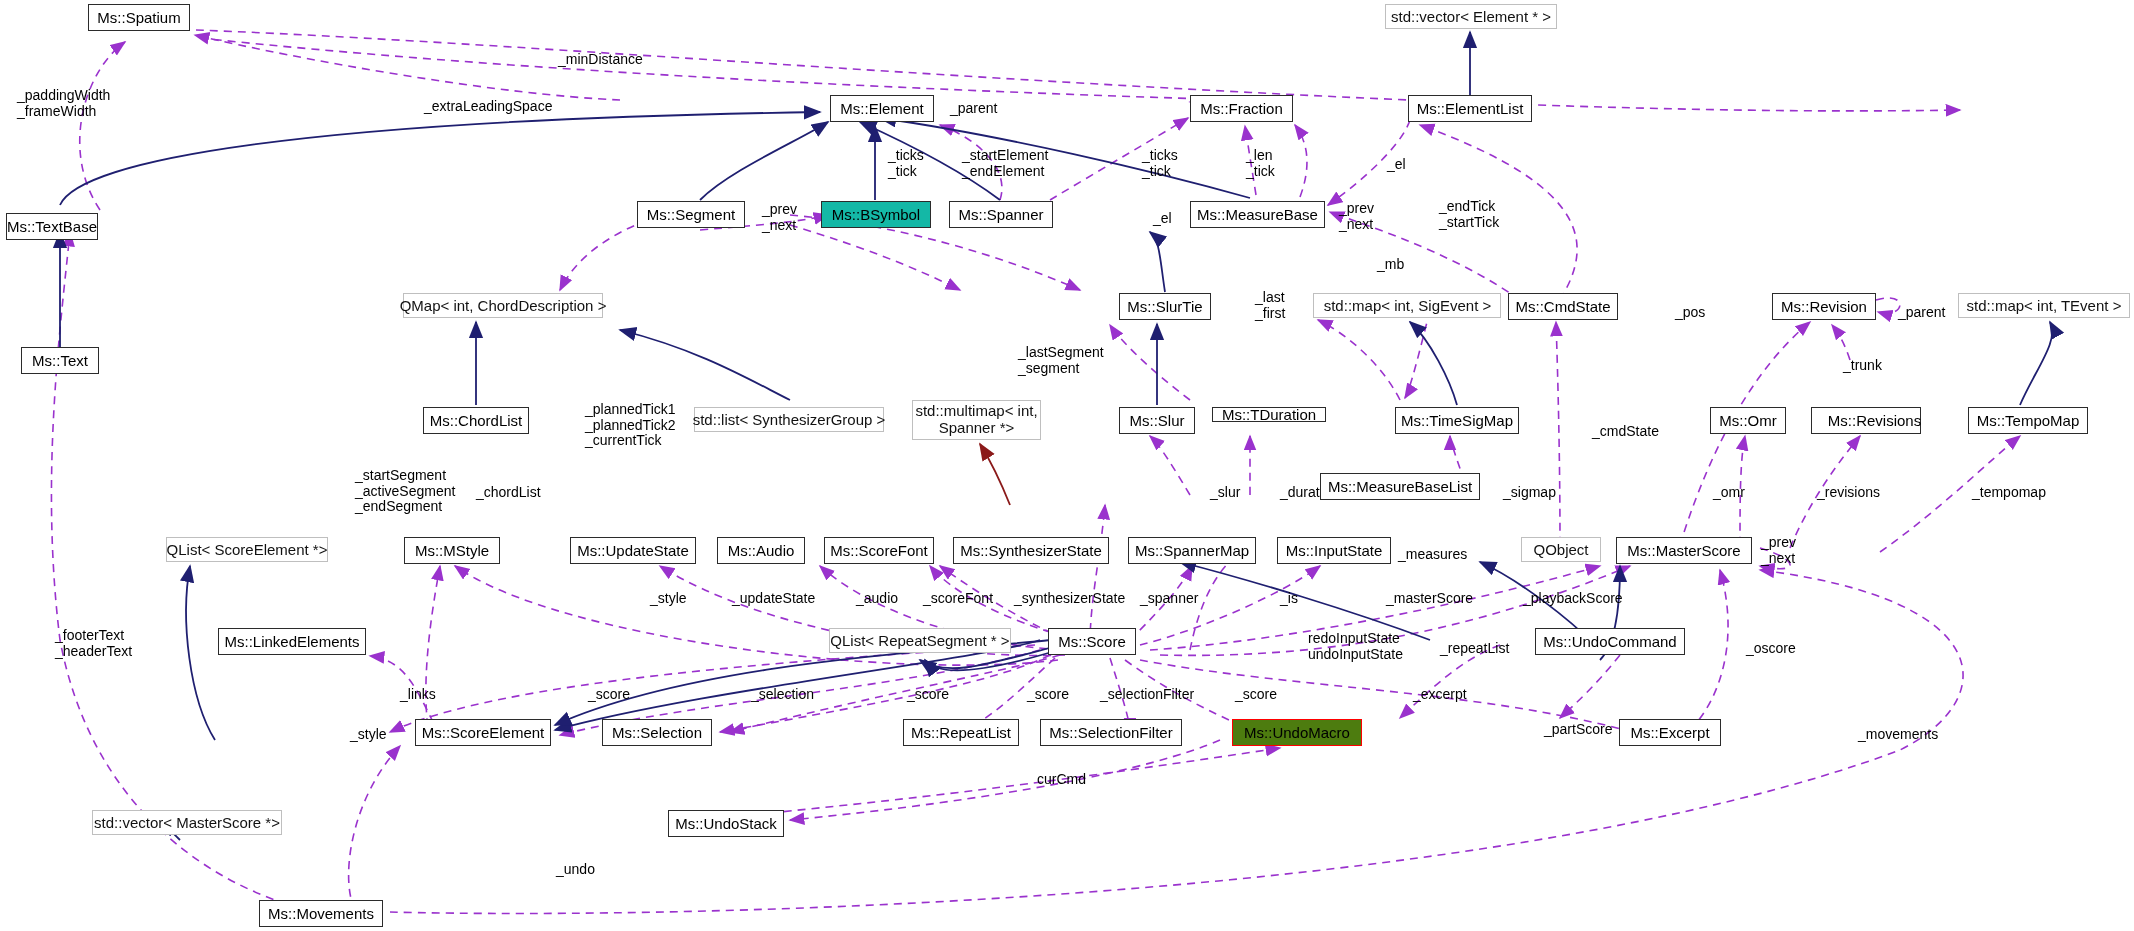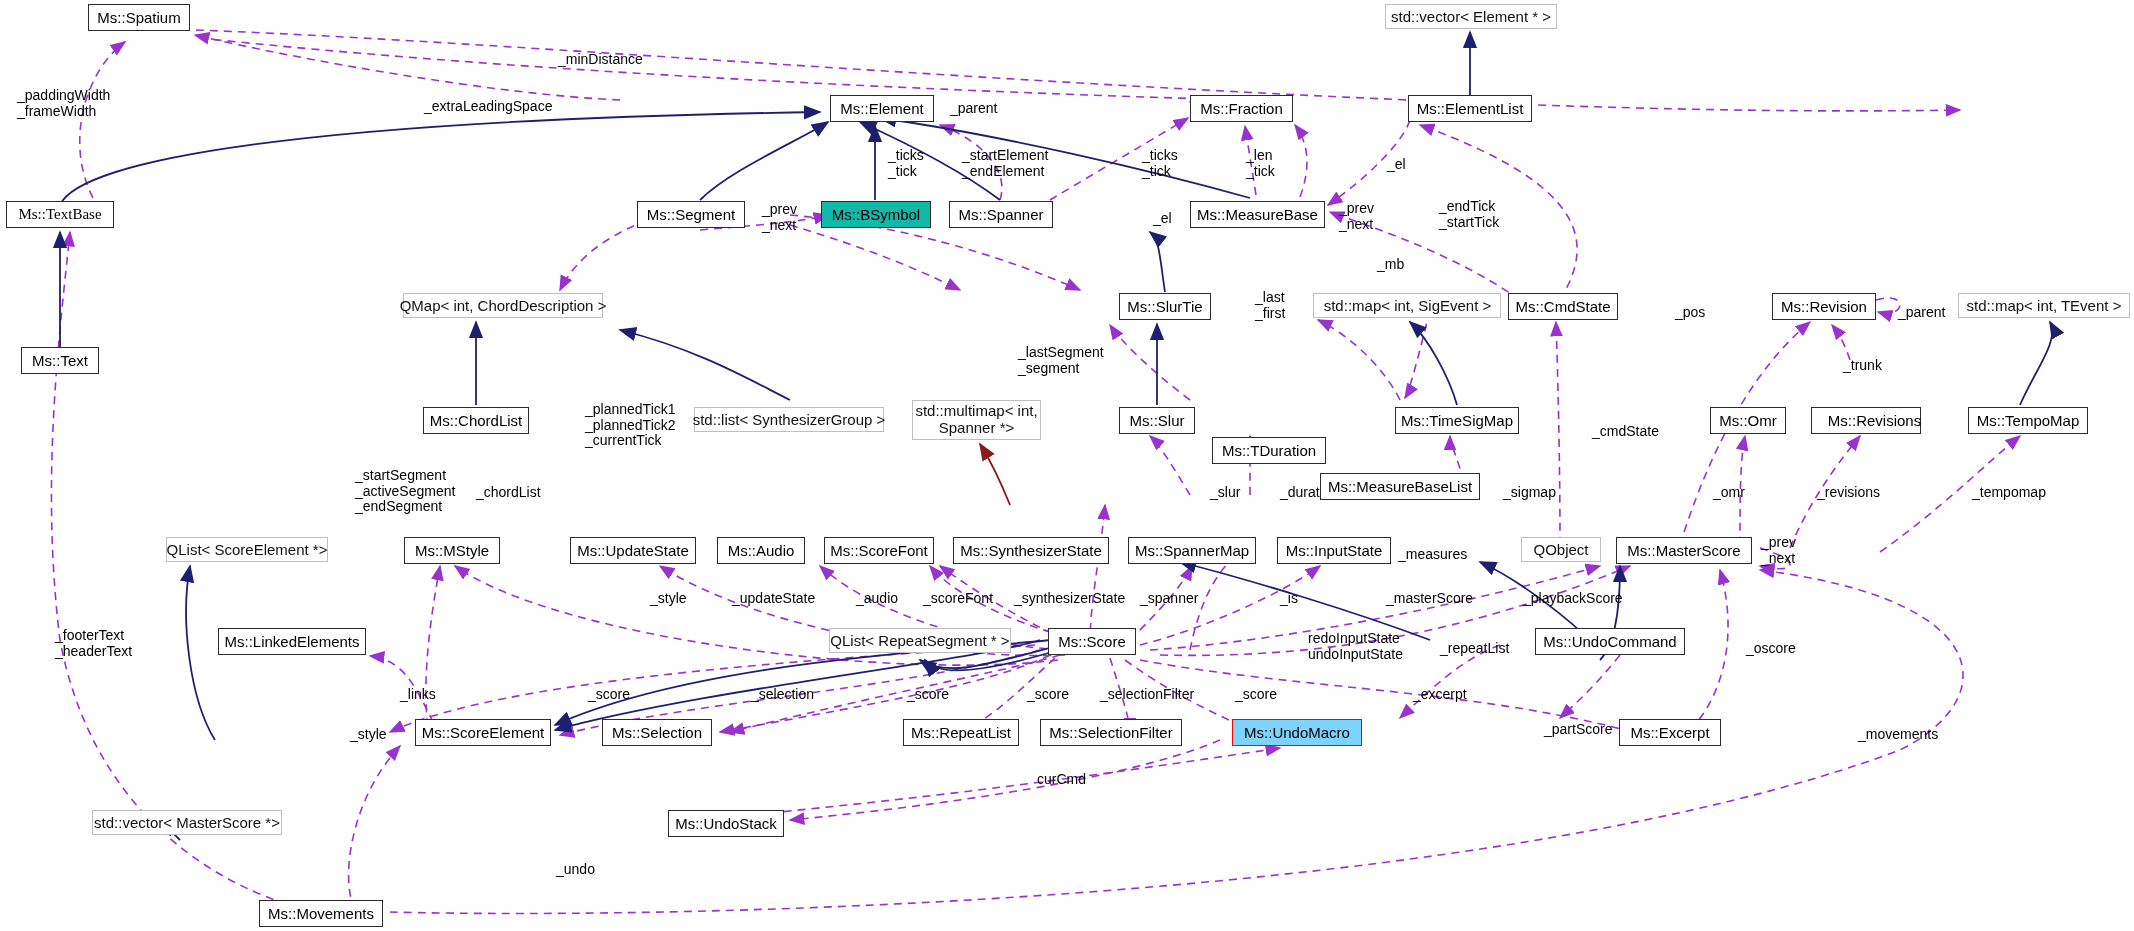--- a/index.html
+++ b/index.html
@@ -50,21 +50,21 @@
     color: #111111;
   }
   
   .node.current {
     background: #14b8a6;
     border: 1.6px solid #2b2b2b;
   }
   
   .node.warn {
     border: 1.6px solid #ff0000;
-    background: #7dd3fc;
+    background: #4d7c0f;
   }
   .node .two-line {
     display: block;
     line-height: 1.12;
   }
   .elabel {
     position: absolute;
     font-size: 14px;
     color: #000000;
     white-space: pre;
@@ -181,40 +181,40 @@
       <path d="M1010,505 C1000,480 990,460 980,444"></path>
     </g>
   </svg>
 
   <div id="nodes-layer">
       <div class="node cls" style="left: 88px; top: 4px; width: 102px; height: 27px;">Ms::Spatium</div>
       <div class="node tmpl" style="left: 1385px; top: 4px; width: 172px; height: 25px;">std::vector&lt; Element * &gt;</div>
       <div class="node cls" style="left: 830px; top: 95px; width: 104px; height: 27px;">Ms::Element</div>
       <div class="node cls" style="left: 1190px; top: 95px; width: 103px; height: 27px;">Ms::Fraction</div>
       <div class="node cls" style="left: 1408px; top: 95px; width: 124px; height: 27px;">Ms::ElementList</div>
-      <div class="node cls" style="left: 6px; top: 201px; width: 108px; height: 27px; font-family: Liberation Serif, serif;">Ms::TextBase</div>
+      <div class="node cls" style="left: 6px; top: 213px; width: 92px; height: 27px;">Ms::TextBase</div>
       <div class="node cls" style="left: 637px; top: 201px; width: 108px; height: 27px;">Ms::Segment</div>
       <div class="node current" style="left: 821px; top: 201px; width: 110px; height: 27px;">Ms::BSymbol</div>
       <div class="node cls" style="left: 949px; top: 201px; width: 104px; height: 27px;">Ms::Spanner</div>
       <div class="node cls" style="left: 1190px; top: 201px; width: 135px; height: 27px;">Ms::MeasureBase</div>
       <div class="node cls" style="left: 21px; top: 347px; width: 78px; height: 27px;">Ms::Text</div>
       <div class="node tmpl" style="left: 403px; top: 293px; width: 200px; height: 25px;">QMap&lt; int, ChordDescription &gt;</div>
       <div class="node cls" style="left: 1119px; top: 293px; width: 92px; height: 27px;">Ms::SlurTie</div>
       <div class="node tmpl" style="left: 1313px; top: 293px; width: 188px; height: 25px; padding-left: 8px;">std::map&lt; int, SigEvent &gt;</div>
       <div class="node cls" style="left: 1508px; top: 293px; width: 110px; height: 27px;">Ms::CmdState</div>
       <div class="node cls" style="left: 1772px; top: 293px; width: 104px; height: 27px;">Ms::Revision</div>
       <div class="node tmpl" style="left: 1958px; top: 293px; width: 172px; height: 25px;">std::map&lt; int, TEvent &gt;</div>
       <div class="node cls" style="left: 423px; top: 407px; width: 106px; height: 27px;">Ms::ChordList</div>
       <div class="node tmpl" style="left: 694px; top: 407px; width: 190px; height: 25px;">std::list&lt; SynthesizerGroup &gt;</div>
       <div class="node tmpl" style="left: 912px; top: 400px; width: 129px; height: 40px; flex-direction: column;">
         <span class="two-line">std::multimap&lt; int,</span>
         <span class="two-line">Spanner *&gt;</span>
       </div>
       <div class="node cls" style="left: 1119px; top: 407px; width: 76px; height: 27px;">Ms::Slur</div>
-      <div class="node cls" style="left: 1212px; top: 407px; width: 114px; height: 27px; margin-top: 30px;">Ms::TDuration</div>
+      <div class="node cls" style="left: 1212px; top: 407px; width: 114px; height: 15px;">Ms::TDuration</div>
       <div class="node cls" style="left: 1395px; top: 407px; width: 124px; height: 27px;">Ms::TimeSigMap</div>
       <div class="node cls" style="left: 1710px; top: 407px; width: 76px; height: 27px;">Ms::Omr</div>
       <div class="node cls" style="left: 1811px; top: 407px; width: 110px; height: 27px; padding-left: 24px;">Ms::Revisions</div>
       <div class="node cls" style="left: 1968px; top: 407px; width: 120px; height: 27px;">Ms::TempoMap</div>
       <div class="node cls" style="left: 1320px; top: 473px; width: 160px; height: 27px;">Ms::MeasureBaseList</div>
       <div class="node tmpl" style="left: 166px; top: 537px; width: 162px; height: 25px;">QList&lt; ScoreElement *&gt;</div>
       <div class="node cls" style="left: 404px; top: 537px; width: 96px; height: 27px;">Ms::MStyle</div>
       <div class="node cls" style="left: 570px; top: 537px; width: 126px; height: 27px;">Ms::UpdateState</div>
       <div class="node cls" style="left: 717px; top: 537px; width: 88px; height: 27px;">Ms::Audio</div>
       <div class="node cls" style="left: 824px; top: 537px; width: 110px; height: 27px;">Ms::ScoreFont</div>

